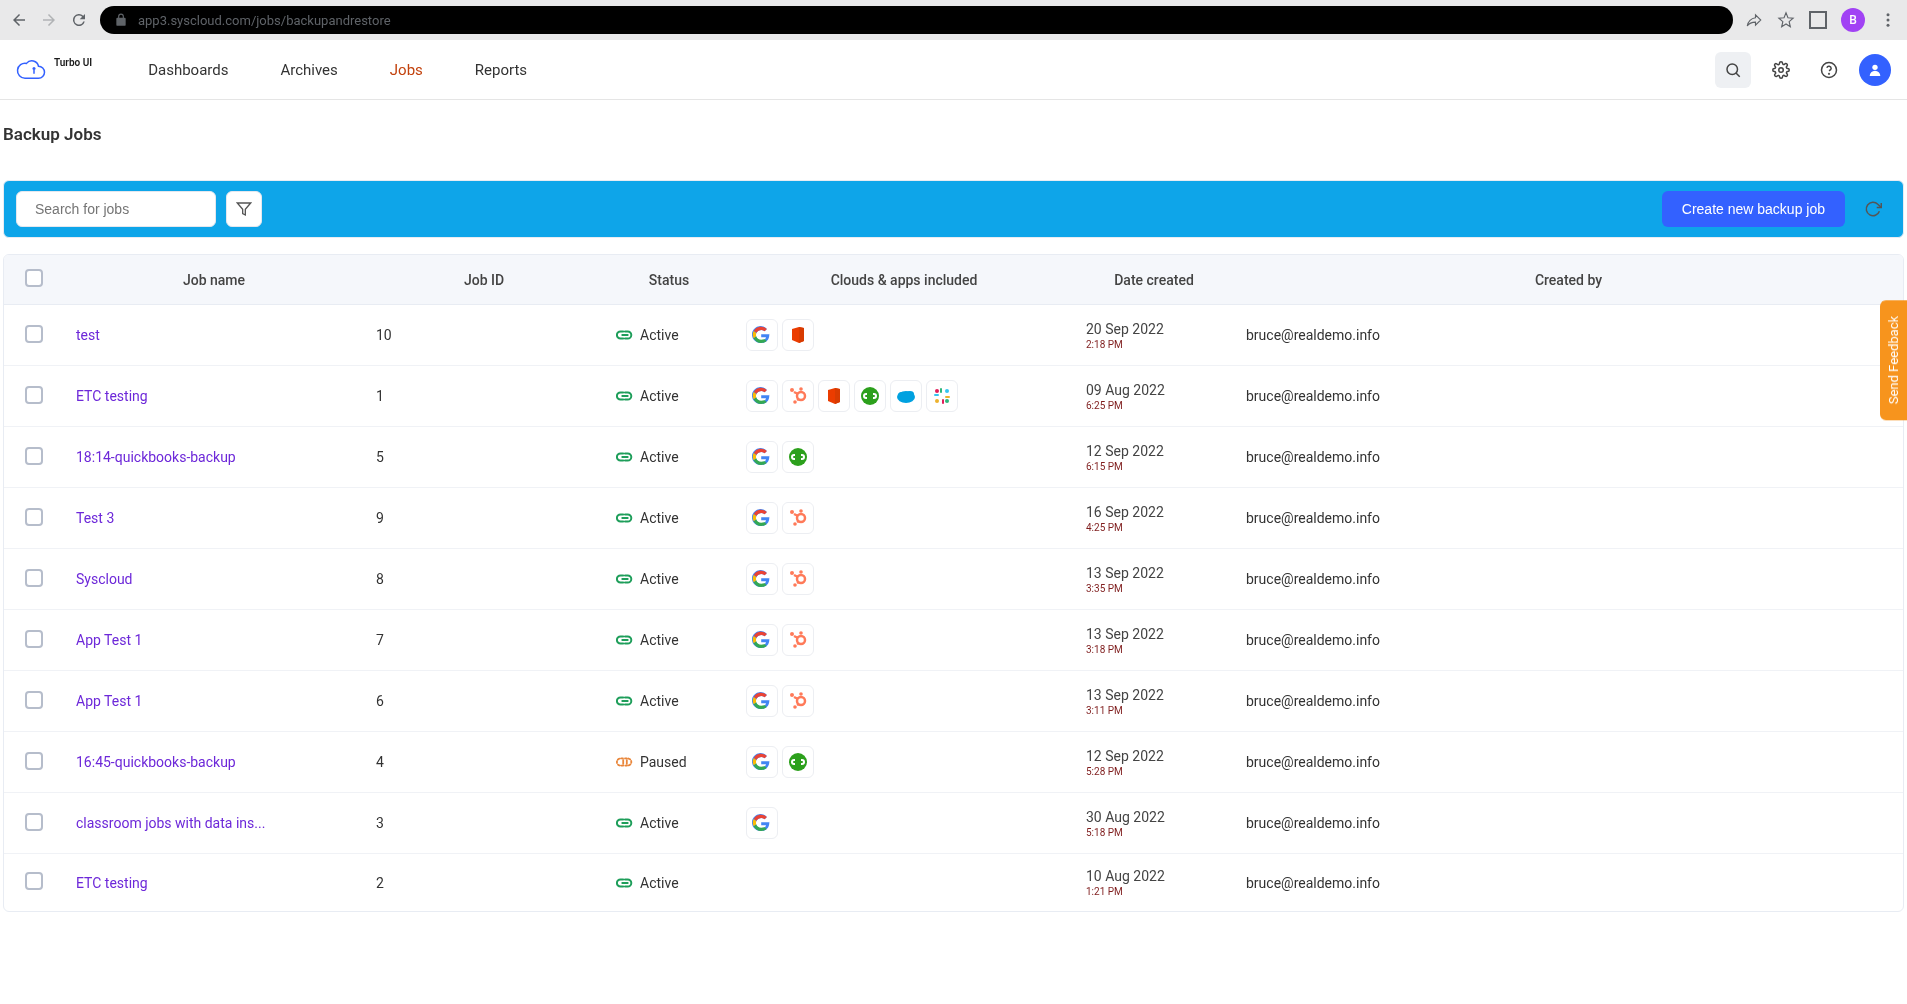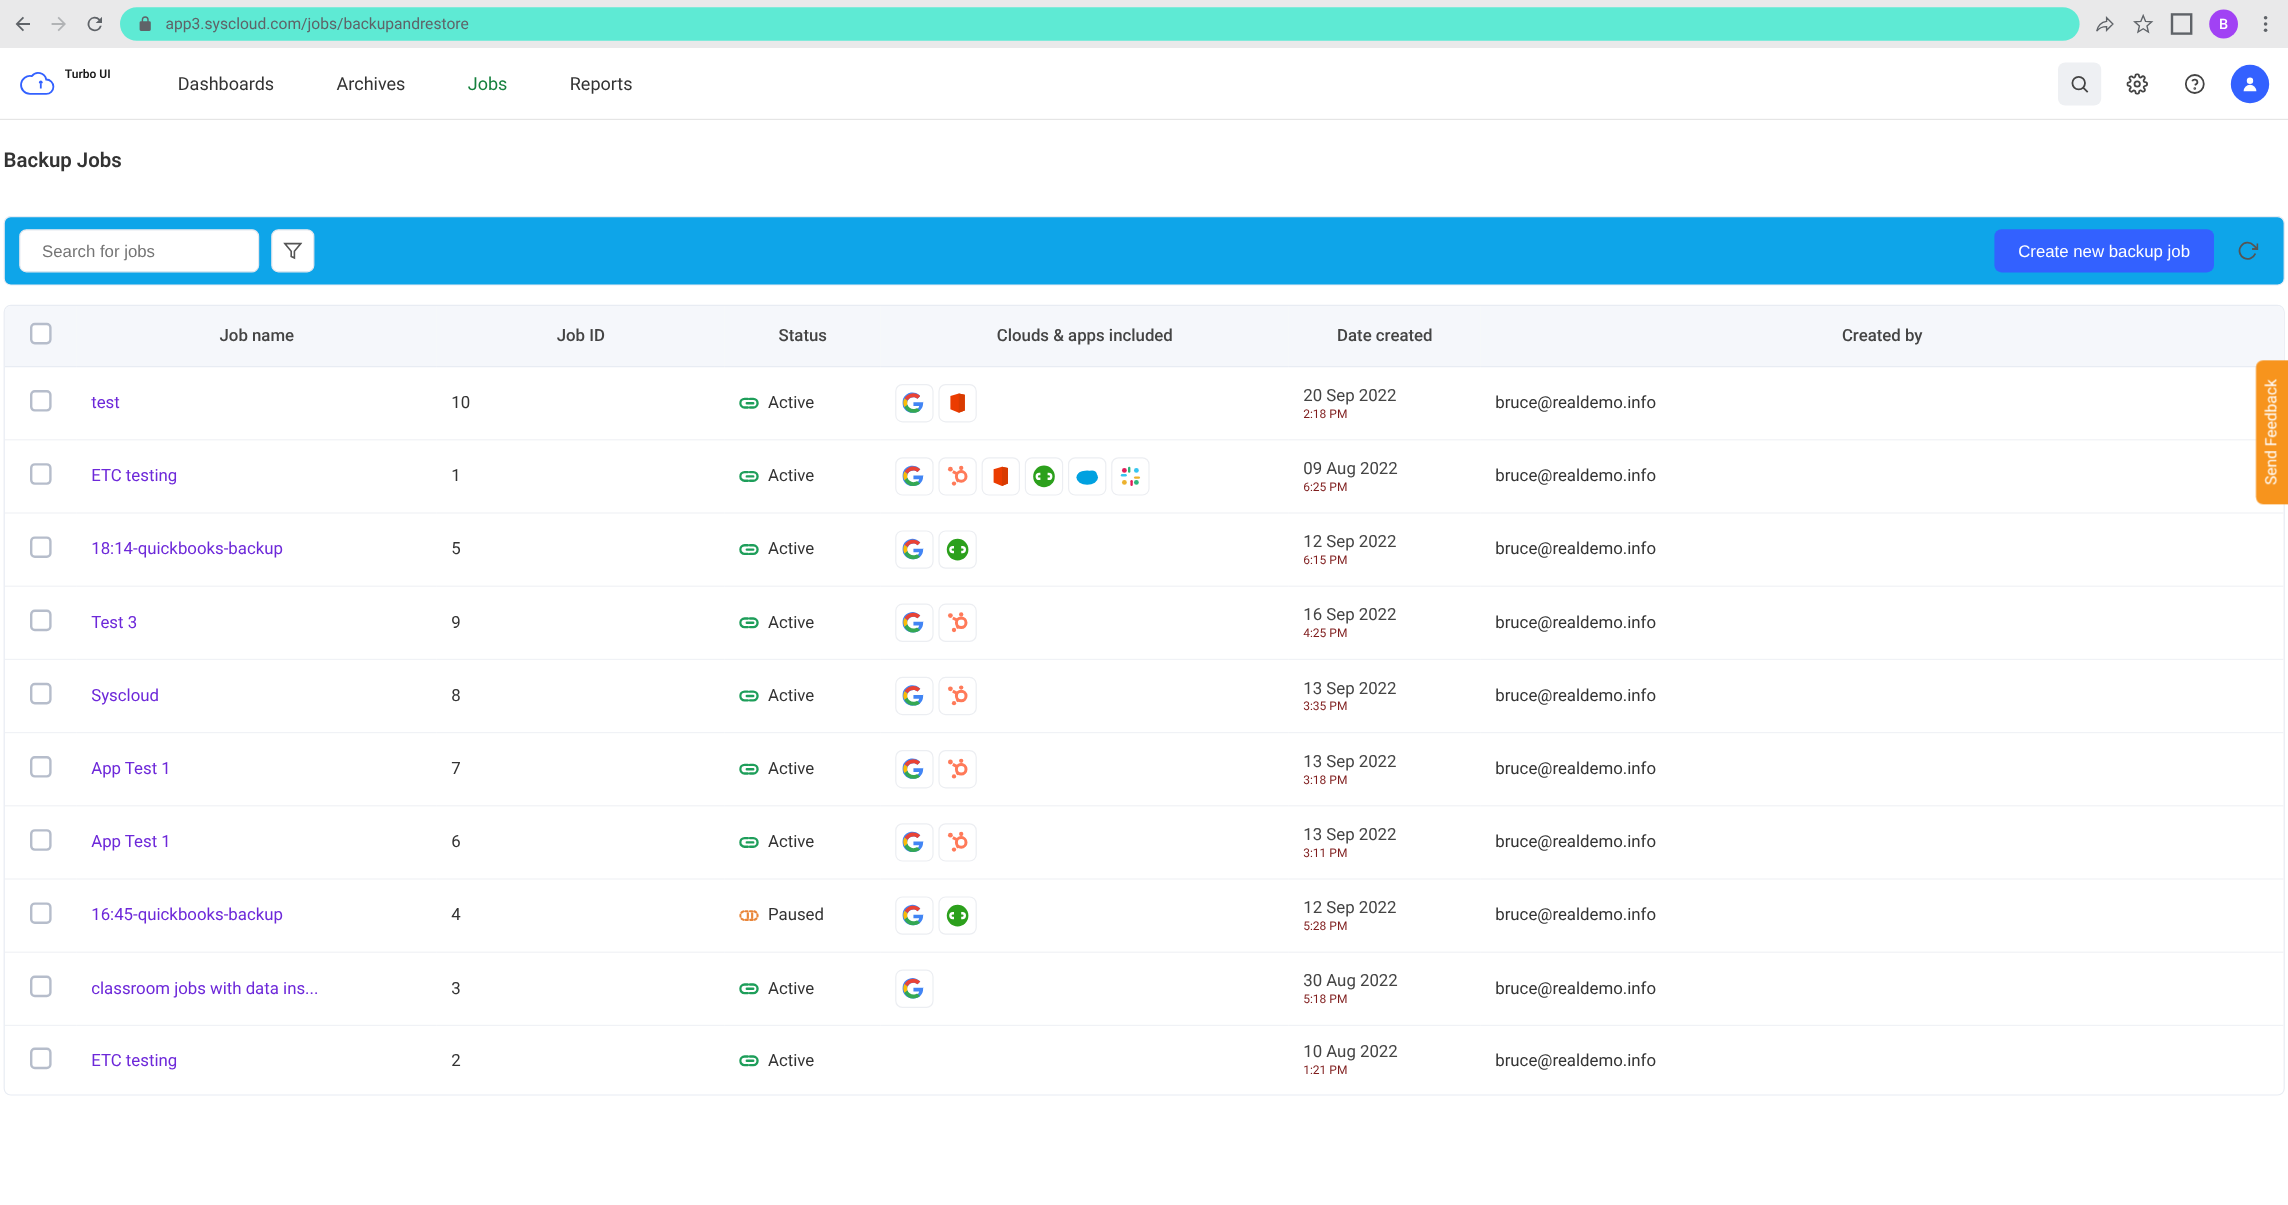--- a/index.html
+++ b/index.html
@@ -2,35 +2,35 @@
 <html><head>
 <meta charset="utf-8">
 <style>
 * { margin: 0; padding: 0; box-sizing: border-box; }
 body { font-family: -apple-system, BlinkMacSystemFont, "Segoe UI", Roboto, sans-serif; font-size: 14px; color: #333; background: #fff; }
 
 
 .browser-chrome { background: #e9e9ea; height: 40px; display: flex; align-items: center; padding: 0 10px; gap: 12px; }
 .browser-nav { display: flex; gap: 12px; align-items: center; }
 .browser-nav svg { width: 18px; height: 18px; fill: #5f6368; cursor: pointer; }
-.address-bar { flex: 1; background: #5eead4; border-radius: 20px; height: 28px; display: flex; align-items: center; padding: 0 14px; gap: 10px; color: #5f6368; font-size: 13px; }
+.address-bar { flex: 1; background: #000000; border-radius: 20px; height: 28px; display: flex; align-items: center; padding: 0 14px; gap: 10px; color: #5f6368; font-size: 13px; }
 .address-bar svg { width: 14px; height: 14px; }
 .browser-right { display: flex; gap: 14px; align-items: center; }
 .browser-right svg { width: 18px; height: 18px; fill: #5f6368; }
 .avatar-circle { width: 24px; height: 24px; border-radius: 50%; background: #a142f4; color: #fff; display: flex; align-items: center; justify-content: center; font-size: 12px; font-weight: 500; }
 .square-stop { width: 18px; height: 18px; border: 2px solid #5f6368; }
 
 
 .app-nav { height: 60px; display: flex; align-items: center; padding: 0 16px; border-bottom: 1px solid #e5e5e5; background: #fff; }
 .logo-area { display: flex; align-items: flex-start; gap: 8px; margin-right: 56px; }
 .logo-icon { width: 30px; height: 26px; }
 .logo-label { font-size: 10px; font-weight: 600; color: #1a1a1a; }
 .nav-links { display: flex; gap: 52px; }
 .nav-link { font-size: 15px; color: #333; cursor: pointer; }
-.nav-link.active { color: #15803d; }
+.nav-link.active { color: #c2410c; }
 .nav-right { margin-left: auto; display: flex; gap: 12px; align-items: center; }
 .nav-right-btn { width: 36px; height: 36px; border-radius: 6px; display: flex; align-items: center; justify-content: center; cursor: pointer; }
 .nav-right-btn.search-bg { background: #eef0f3; }
 .profile-circle { width: 32px; height: 32px; border-radius: 50%; background: #3361ff; color: #fff; display: flex; align-items: center; justify-content: center; }
 
 
 .page { padding: 24px 3px; }
 .page-title { font-size: 17px; font-weight: 600; margin-bottom: 36px; }
 .page-subtitle { font-size: 14px; font-weight: 600; margin-bottom: 14px; }
 

